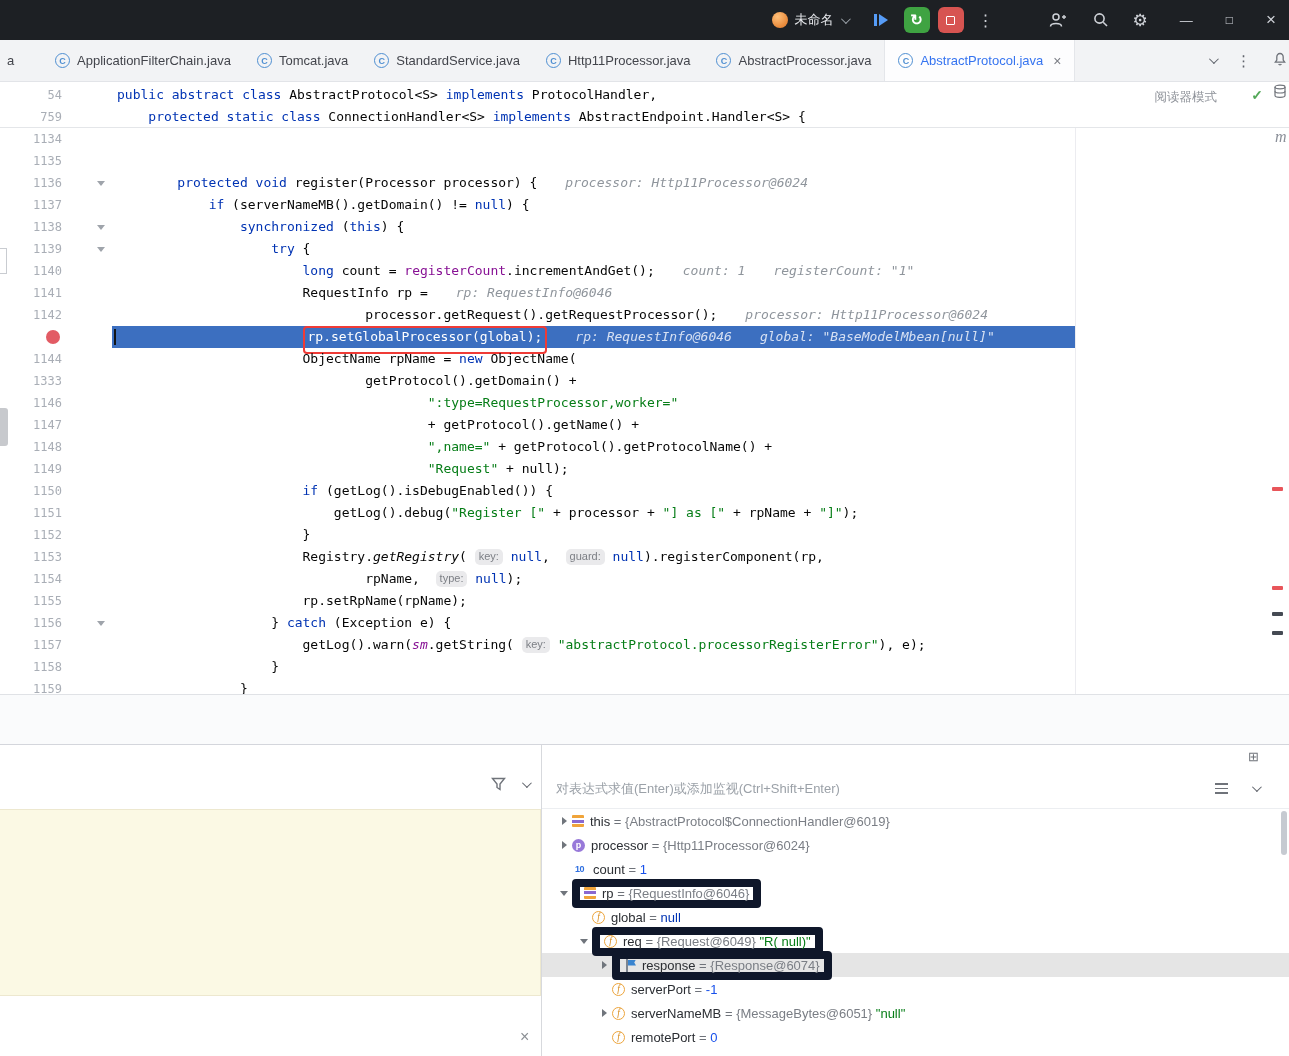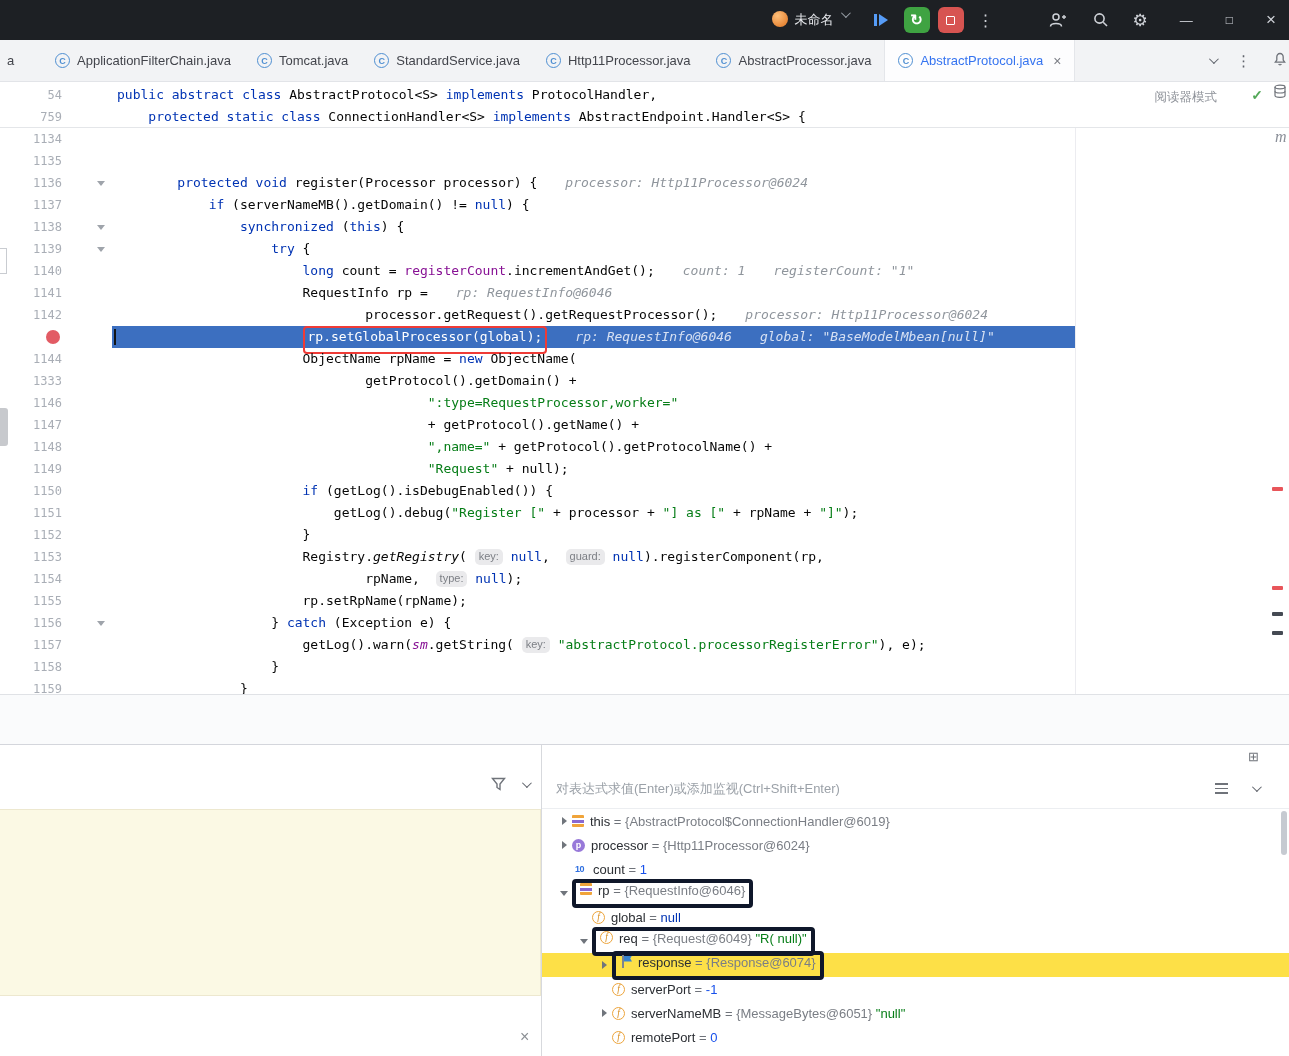--- a/index.html
+++ b/index.html
@@ -3,21 +3,21 @@
 <meta charset="utf-8">
 <style>
   *{margin:0;padding:0;box-sizing:border-box}
   html,body{width:1289px;height:1056px;overflow:hidden}
   body{font-family:"Liberation Sans",sans-serif;background:#fff;position:relative;font-size:13px;color:#202228}
   .window{position:absolute;inset:0;overflow:hidden;background:#fff}
 
   
   .titlebar{position:absolute;left:0;top:0;right:0;height:40px;background:#1d2024;display:flex;align-items:center;color:#cfd2d8;z-index:30}
   .tb-spacer{flex:1}
-  .proj{display:flex;gap:7px;margin-right:26px;cursor:default}
+  .proj{display:flex;align-items:center;gap:7px;margin-right:26px;cursor:default}
   .paw{width:16px;height:16px;border-radius:50%;background:radial-gradient(circle at 35% 30%,#ffc07a,#e8893a 70%)}
   .proj-name{font-size:13px;color:#e8eaee}
   .chev-dn{width:7px;height:7px;border-right:1.6px solid #9aa0a8;border-bottom:1.6px solid #9aa0a8;transform:rotate(45deg) translateY(-2px)}
   .resume{display:flex;align-items:center;margin-right:16px}
   .resume .bar{width:3px;height:12px;background:#569cf7;margin-right:2px}
   .resume .tri{width:0;height:0;border-left:9px solid #569cf7;border-top:6px solid transparent;border-bottom:6px solid transparent}
   .sqbtn{width:26px;height:26px;border-radius:6px;display:flex;align-items:center;justify-content:center;margin-right:8px}
   .btn-green{background:#3fa342;color:#fff;font-size:15px;font-weight:bold}
   .btn-red{background:#d75451}
   .stop-sq{width:9px;height:9px;border:1.7px solid #fff;border-radius:1px}
@@ -87,40 +87,40 @@
   .popup-close{position:absolute;left:520px;top:284px;color:#8b8f94;font-size:16px;line-height:1}
   .vsplit{position:absolute;left:541px;top:0;bottom:0;width:1px;background:#d7d9dd}
   .br{position:absolute;left:542px;right:0;top:0;bottom:0}
   .corner-ico{position:absolute;right:30px;top:4px;color:#6f737a;font-size:13px}
   .watch-header{position:absolute;left:0;right:0;top:24px;height:40px;border-bottom:1px solid #eceef1;display:flex;align-items:center;padding-left:14px}
   .watch-ph{color:#9ba1a8;font-size:13px}
   .wh-icons{margin-left:auto;display:flex;align-items:center;gap:24px;padding-right:30px;color:#6f737a}
   .listico{width:13px;height:11px;background:linear-gradient(180deg,#6f737a 0 2px,transparent 2px 4.5px,#6f737a 4.5px 6.5px,transparent 6.5px 9px,#6f737a 9px 11px)}
   .tree{position:absolute;left:0;top:64px;right:0;bottom:0}
   .trow{height:24px;display:flex;align-items:center;padding-left:14px}
-  .trow.sel{background:#fde047}
+  .trow.sel{background:#e5e5e5}
   .tind{flex:0 0 auto}
   .chev{width:16px;flex:0 0 16px;display:flex;justify-content:center}
   .chev-r::before{content:"";border-left:5px solid #70757c;border-top:4px solid transparent;border-bottom:4px solid transparent}
   .chev-d::before{content:"";border-top:5px solid #70757c;border-left:4px solid transparent;border-right:4px solid transparent}
   .vicon{width:15px;flex:0 0 15px;height:14px;margin-right:6px;display:flex;align-items:center;justify-content:center}
   .vi-variable{width:12px;height:12px;border-radius:1px;background:linear-gradient(180deg,#f0a43a 0 3px,transparent 3px 4.5px,#8a68d0 4.5px 7.5px,transparent 7.5px 9px,#f0a43a 9px 12px);flex:0 0 12px}
   .vi-parameter{width:13px;height:13px;flex:0 0 13px;border-radius:50%;background:#9879d9;color:#fff;font-size:9px;font-weight:bold}
   .vi-primitive{color:#2e6fe0;font-size:9px;font-weight:bold;letter-spacing:-0.5px}
   .vi-field{width:13px;height:13px;flex:0 0 13px;border-radius:50%;border:1.5px solid #eda53c;color:#d98d1f;font-size:9.5px;font-style:italic;font-family:"Liberation Serif",serif}
   .vi-flag{position:relative;width:12px;flex:0 0 12px;height:13px}
   .vi-flag::before{content:"";position:absolute;left:2px;top:0;width:2px;height:13px;background:#7d8590}
   .vi-flag::after{content:"";position:absolute;left:4px;top:1px;width:8px;height:6px;background:#3984cf;clip-path:polygon(0 0,100% 0,78% 50%,100% 100%,0 100%)}
   .vname{color:#2b2e33}
   .veq{color:#6f737a;white-space:pre}
   .vv-obj{color:#7a7e85}
   .vv-num{color:#1750eb}
   .vv-str{color:#067d17;white-space:pre}
   .vv-kw{color:#0033b3}
-  .redbox2{display:inline-flex;border:4px solid #0f172a;border-radius:4px;padding:0 4px;height:29px}
+  .redbox2{display:inline-flex;align-items:center;border:8px solid #0f172a;border-radius:4px;padding:0 4px;height:29px}
   .vthumb{position:absolute;right:2px;top:66px;width:6px;height:44px;background:#c6cad1;border-radius:3px}
 
   
   .right-stripe{position:absolute;right:0;top:40px;width:18px;bottom:0;z-index:25;pointer-events:none}
   .rs-ico{position:absolute;color:#6f737a}
   .maven-m{font-family:"Liberation Serif",serif;font-style:italic;font-size:16px;color:#8a8f98}
   .lm1{position:absolute;left:0;top:248px;width:7px;height:26px;background:#fff;border:1px solid #c9ccd1;border-left:none;z-index:12}
   .lm2{position:absolute;left:0;top:408px;width:8px;height:38px;background:#c7c9cd;border-radius:0 3px 3px 0;z-index:12}
 </style>
 </head>

